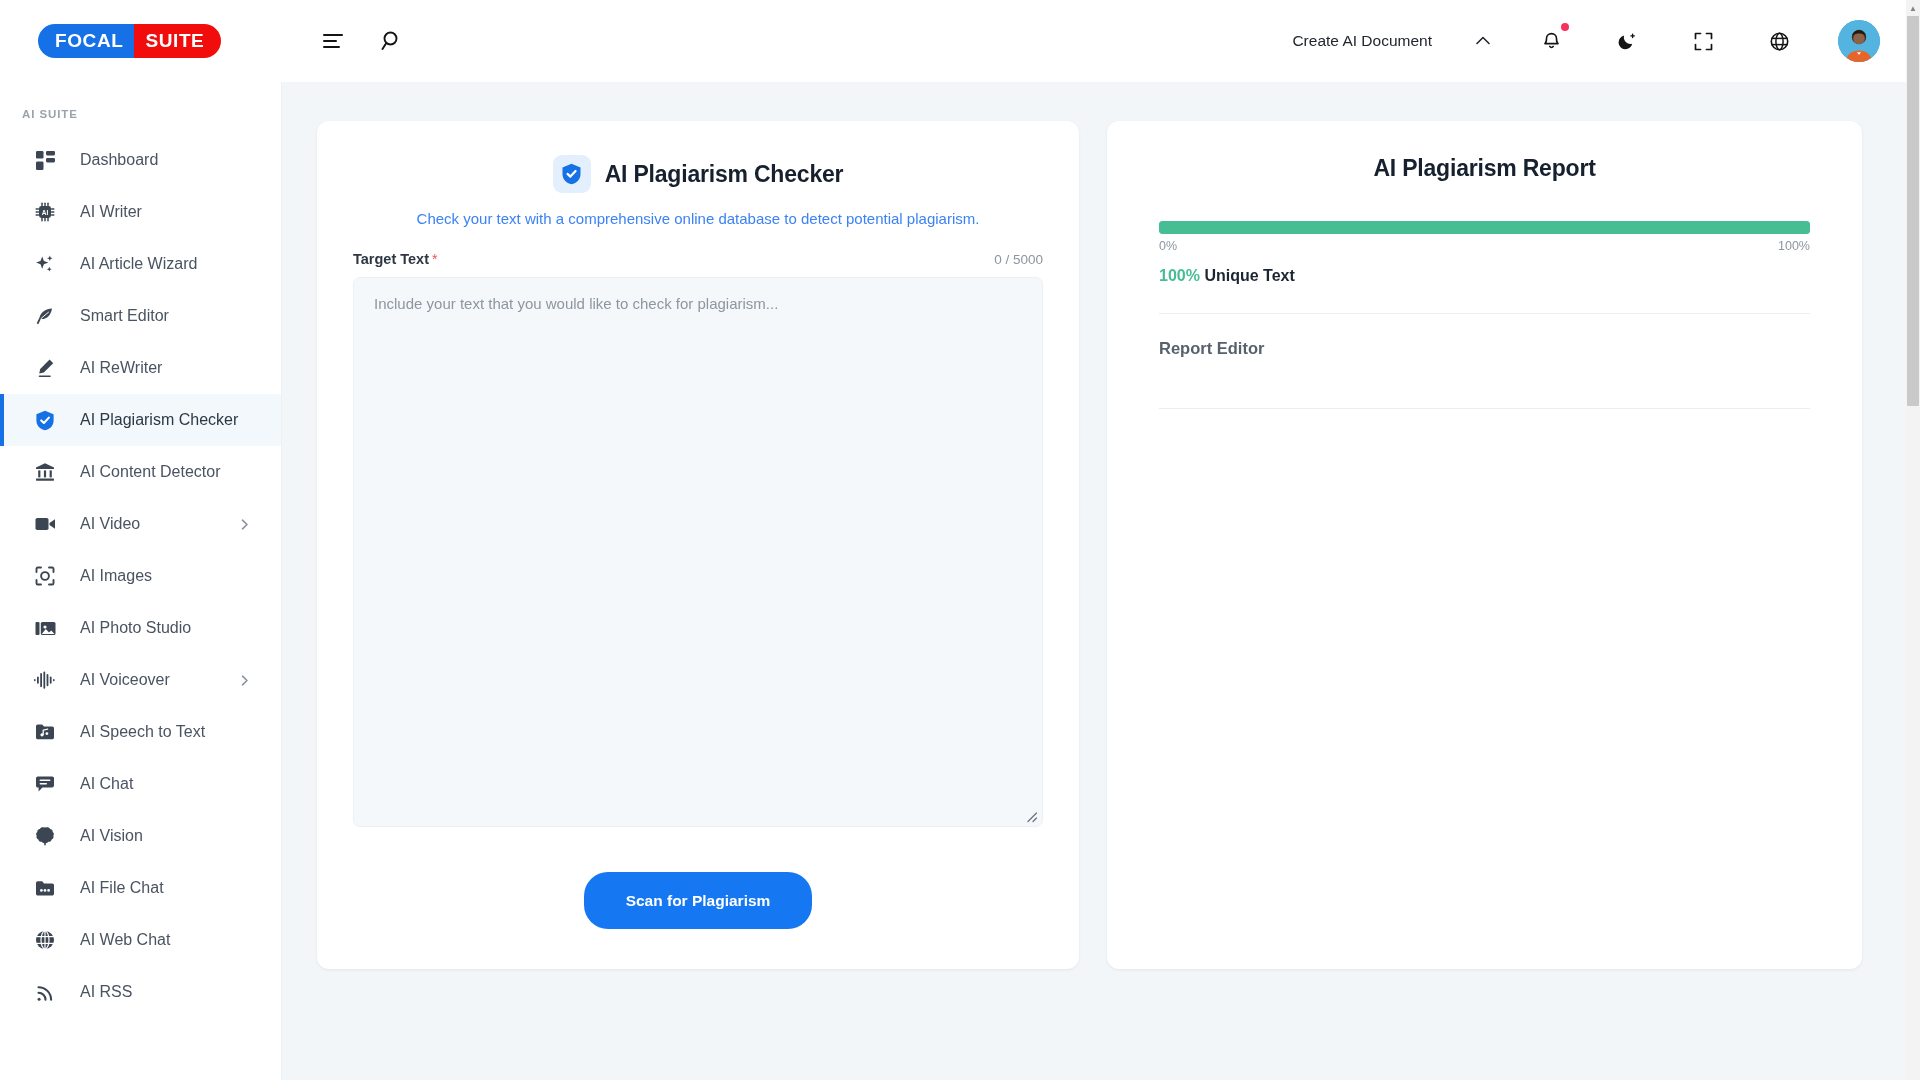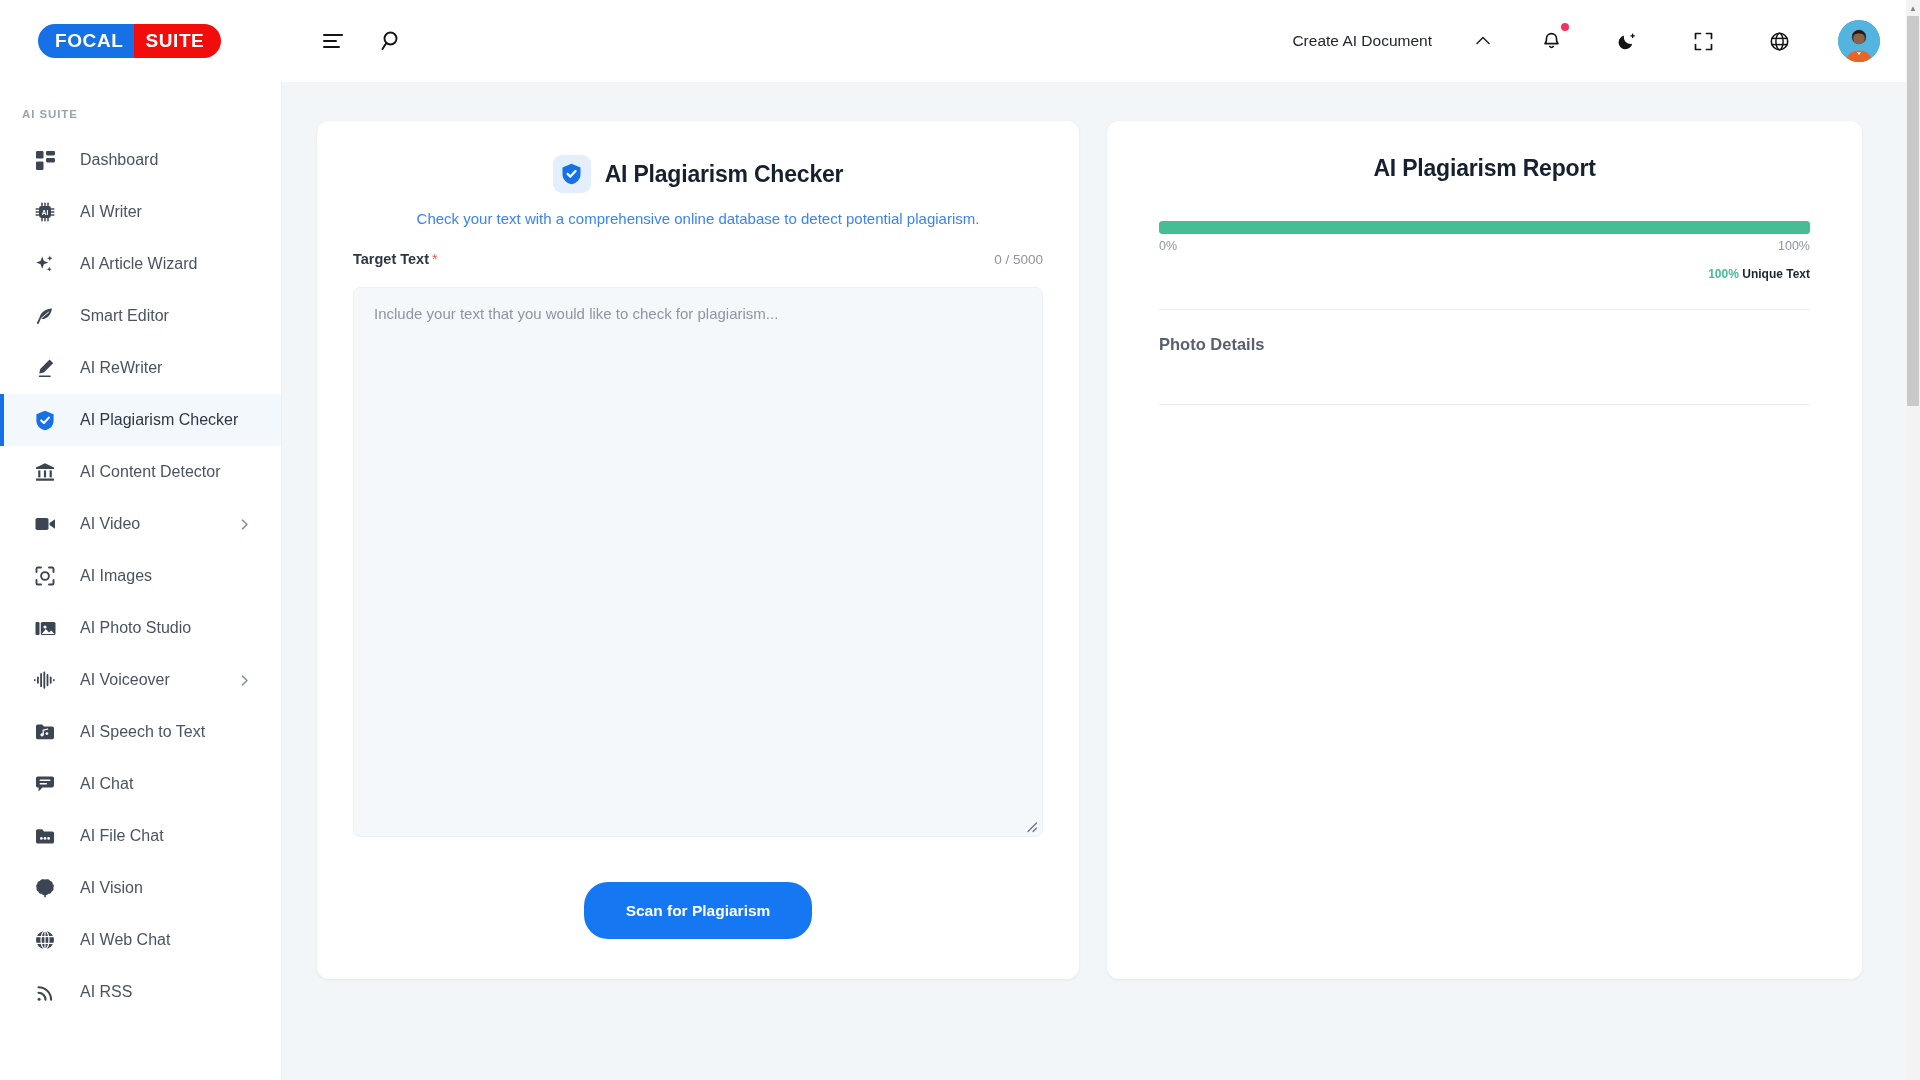--- a/index.html
+++ b/index.html
@@ -128,21 +128,21 @@
     margin-top: 17px;
   }
   .field-row {
     display: flex; align-items: baseline;
     margin-top: 24px;
   }
   .field-label { font-size: 14.5px; font-weight: 700; color: #2d3643; }
   .req-star { color: #ef5350; margin-left: 3px; font-size: 14px; }
   .counter { margin-left: auto; font-size: 13.5px; color: #8d95a0; }
   .textarea-box {
-    margin-top: 20px;
+    margin-top: 10px;
     height: 550px; width: 100%;
     background: #f5f8fb;
     border: 1px solid #edf1f6;
     border-radius: 7px;
     position: relative;
     padding: 17px 20px;
     cursor: text;
   }
   .ta-placeholder { font-size: 15px; color: #8d96a1; }
   .resize-grip {
@@ -168,22 +168,22 @@
   .bar-track {
     width: 100%; height: 13px; border-radius: 3px;
     background: #e9edf1; overflow: hidden;
   }
   .bar-fill { height: 100%; background: #46bd93; border-radius: 3px; }
   .bar-scale {
     display: flex; justify-content: space-between;
     margin-top: 5px; font-size: 12.5px; color: #8d95a0;
   }
   .unique-line {
-    text-align: right; margin-top: 14px;
-    font-size: 12px; font-weight: 700; color: #1c2632;
+    text-align: left; margin-top: 14px;
+    font-size: 16px; font-weight: 700; color: #1c2632;
   }
   .unique-pct { color: #46bd93; font-weight: 800; }
   .divider { height: 1px; background: #eaeef2; margin-top: 28px; }
   .details-title {
     font-size: 16.5px; font-weight: 800; color: #57616e;
     margin-top: 25px; padding-bottom: 22px;
   }
 
   
   .scrollbar {
@@ -449,39 +449,39 @@
           <path d="M1 3.2c0-1 .8-1.8 1.8-1.8h14.4c1 0 1.8.8 1.8 1.8v7.4c0 1-.8 1.8-1.8 1.8H7.4L3.6 16.4v-3.8H2.8c-1 0-1.8-.8-1.8-1.8z" fill="#3c4552"></path>
           <rect x="4.6" y="4.6" width="10.8" height="1.5" rx="0.7" fill="#fff"></rect>
           <rect x="4.6" y="7.9" width="7.4" height="1.5" rx="0.7" fill="#fff"></rect>
         </svg>
     </span>
     <span class="nav-label">AI Chat</span>
   </div>
 
   <div class="nav-item">
     <span class="nav-ico">
+      <svg width="20" height="20" viewBox="0 0 20 20" fill="#3c4552">
+          <path d="M9.2 1.6c-1.5-.9-3.6-.3-4.3 1.3-1.6.1-2.8 1.4-2.6 3-1.3.8-1.6 2.6-.6 3.8-.7 1.5.1 3.3 1.7 3.7.2 1.6 1.8 2.7 3.4 2.3.6 1.4 2.4 1.9 3.6 1V1.6z"></path>
+          <path d="M10.8 1.6c1.5-.9 3.6-.3 4.3 1.3 1.6.1 2.8 1.4 2.6 3 1.3.8 1.6 2.6.6 3.8.7 1.5-.1 3.3-1.7 3.7-.2 1.6-1.8 2.7-3.4 2.3-.6 1.4-2.4 1.9-3.6 1V1.6z"></path>
+          <line x1="10" y1="16" x2="10" y2="19.2" stroke="#3c4552" stroke-width="1.6"></line>
+        </svg>
+    </span>
+    <span class="nav-label">AI Vision</span>
+  </div>
+
+  <div class="nav-item">
+    <span class="nav-ico">
       <svg width="20" height="17" viewBox="0 0 20 17">
           <path d="M1 3c0-1 .8-1.8 1.8-1.8h4.4L9 3.4h8.2c1 0 1.8.8 1.8 1.8v8.6c0 1-.8 1.8-1.8 1.8H2.8C1.8 15.6 1 14.8 1 13.8z" fill="#3c4552"></path>
           <circle cx="6.4" cy="10.4" r="1.35" fill="#fff"></circle>
           <circle cx="10" cy="10.4" r="1.35" fill="#fff"></circle>
           <circle cx="13.6" cy="10.4" r="1.35" fill="#fff"></circle>
         </svg>
     </span>
     <span class="nav-label">AI File Chat</span>
-  </div>
-
-  <div class="nav-item">
-    <span class="nav-ico">
-      <svg width="20" height="20" viewBox="0 0 20 20" fill="#3c4552">
-          <path d="M9.2 1.6c-1.5-.9-3.6-.3-4.3 1.3-1.6.1-2.8 1.4-2.6 3-1.3.8-1.6 2.6-.6 3.8-.7 1.5.1 3.3 1.7 3.7.2 1.6 1.8 2.7 3.4 2.3.6 1.4 2.4 1.9 3.6 1V1.6z"></path>
-          <path d="M10.8 1.6c1.5-.9 3.6-.3 4.3 1.3 1.6.1 2.8 1.4 2.6 3 1.3.8 1.6 2.6.6 3.8.7 1.5-.1 3.3-1.7 3.7-.2 1.6-1.8 2.7-3.4 2.3-.6 1.4-2.4 1.9-3.6 1V1.6z"></path>
-          <line x1="10" y1="16" x2="10" y2="19.2" stroke="#3c4552" stroke-width="1.6"></line>
-        </svg>
-    </span>
-    <span class="nav-label">AI Vision</span>
   </div>
 
   <div class="nav-item">
     <span class="nav-ico">
       <svg width="20" height="20" viewBox="0 0 20 20">
           <circle cx="10" cy="10" r="9" fill="#3c4552"></circle>
           <ellipse cx="10" cy="10" rx="4" ry="9" fill="none" stroke="#fff" stroke-width="1.2"></ellipse>
           <line x1="1" y1="6.6" x2="19" y2="6.6" stroke="#fff" stroke-width="1.2"></line>
           <line x1="1" y1="13.4" x2="19" y2="13.4" stroke="#fff" stroke-width="1.2"></line>
           <line x1="10" y1="1" x2="10" y2="19" stroke="#fff" stroke-width="1.2"></line>
@@ -552,21 +552,21 @@
           <span>100%</span>
         </div>
       </div>
 
       <div class="unique-line">
         <span class="unique-pct">100%</span>
         <span>Unique Text</span>
       </div>
 
       <div class="divider"></div>
-      <div class="details-title">Photo Details</div>
+      <div class="details-title">Report Editor</div>
       <div class="divider"></div>
     </div>
 
   </div>
 </div>
 
 <div class="scrollbar">
   <div class="scroll-arrow">▲</div>
   <div class="scroll-thumb"></div>
 </div>

